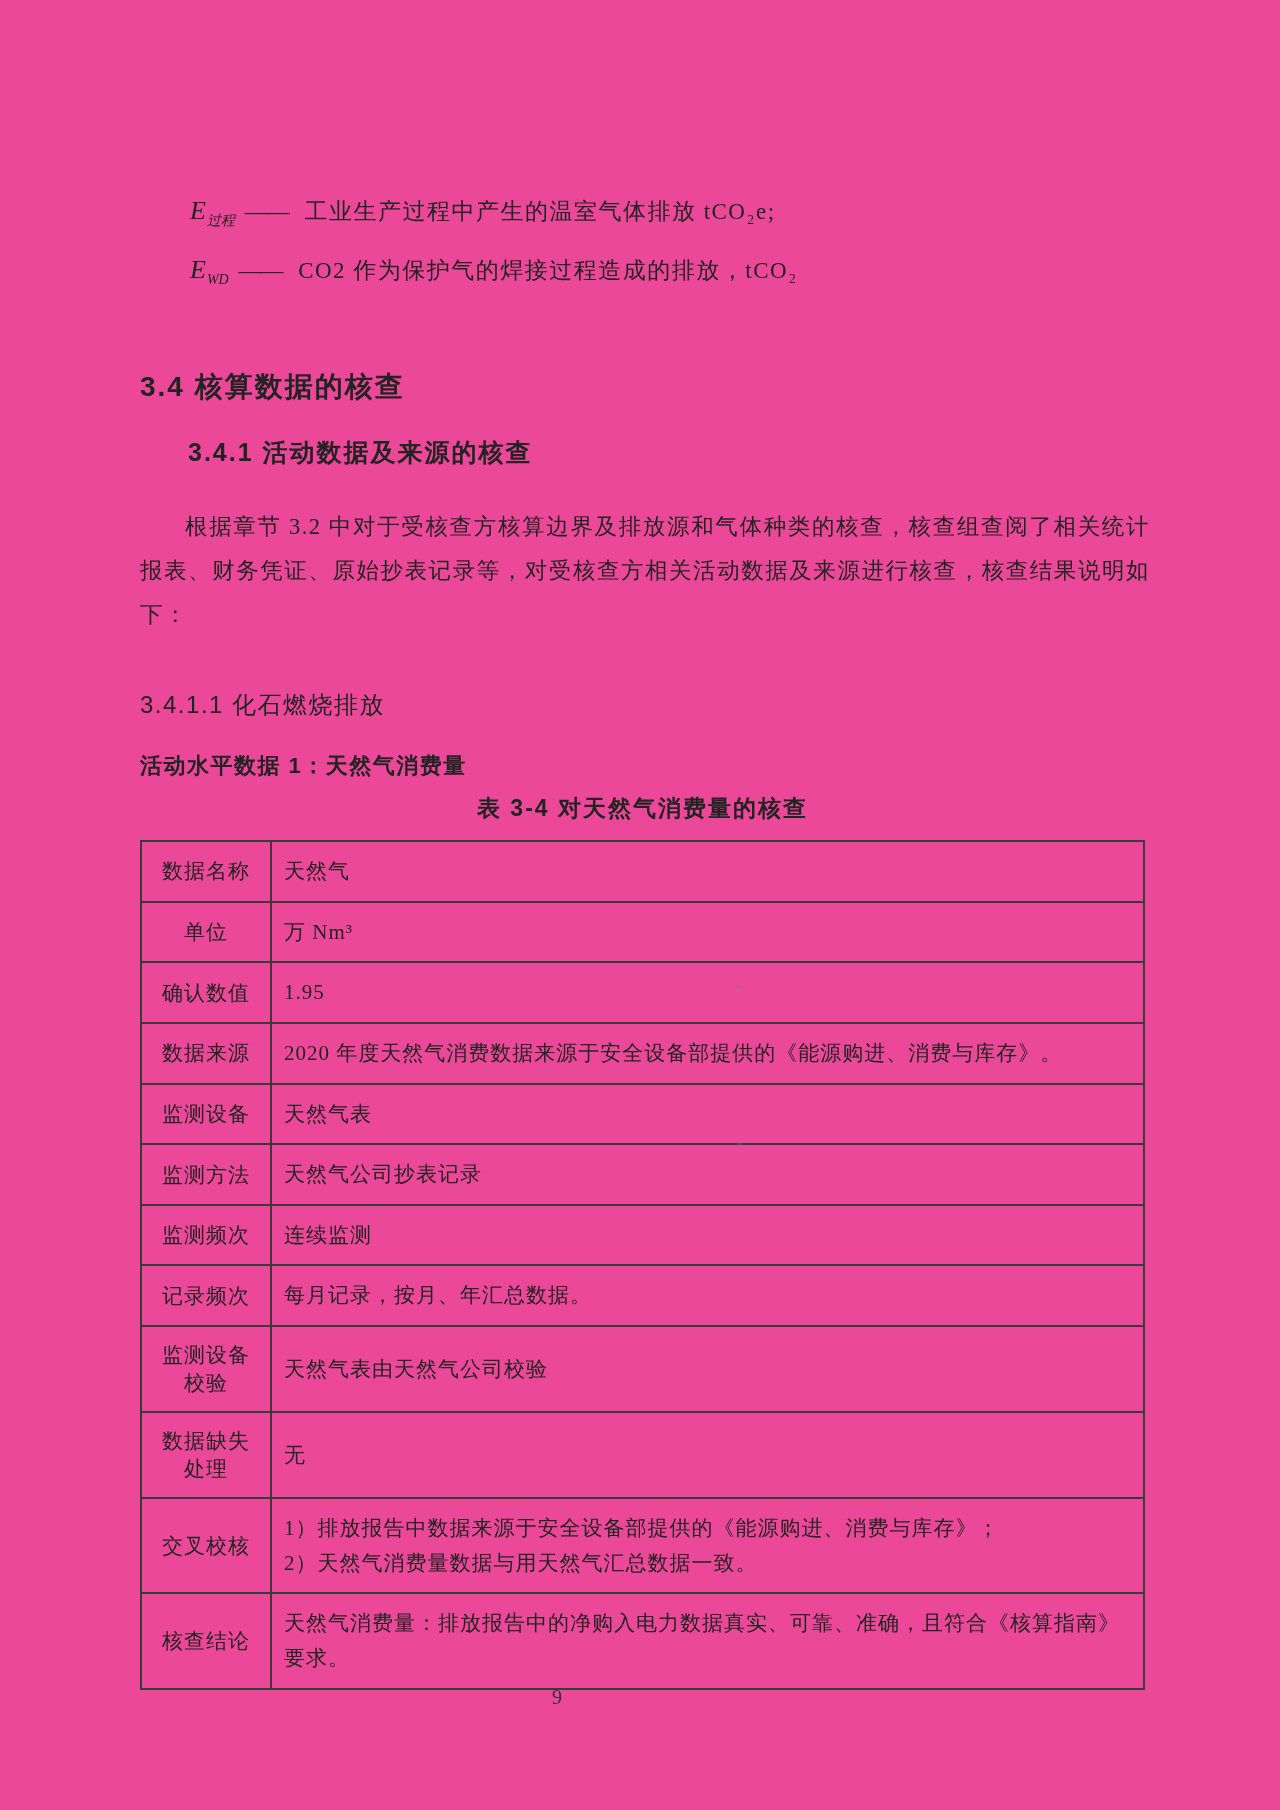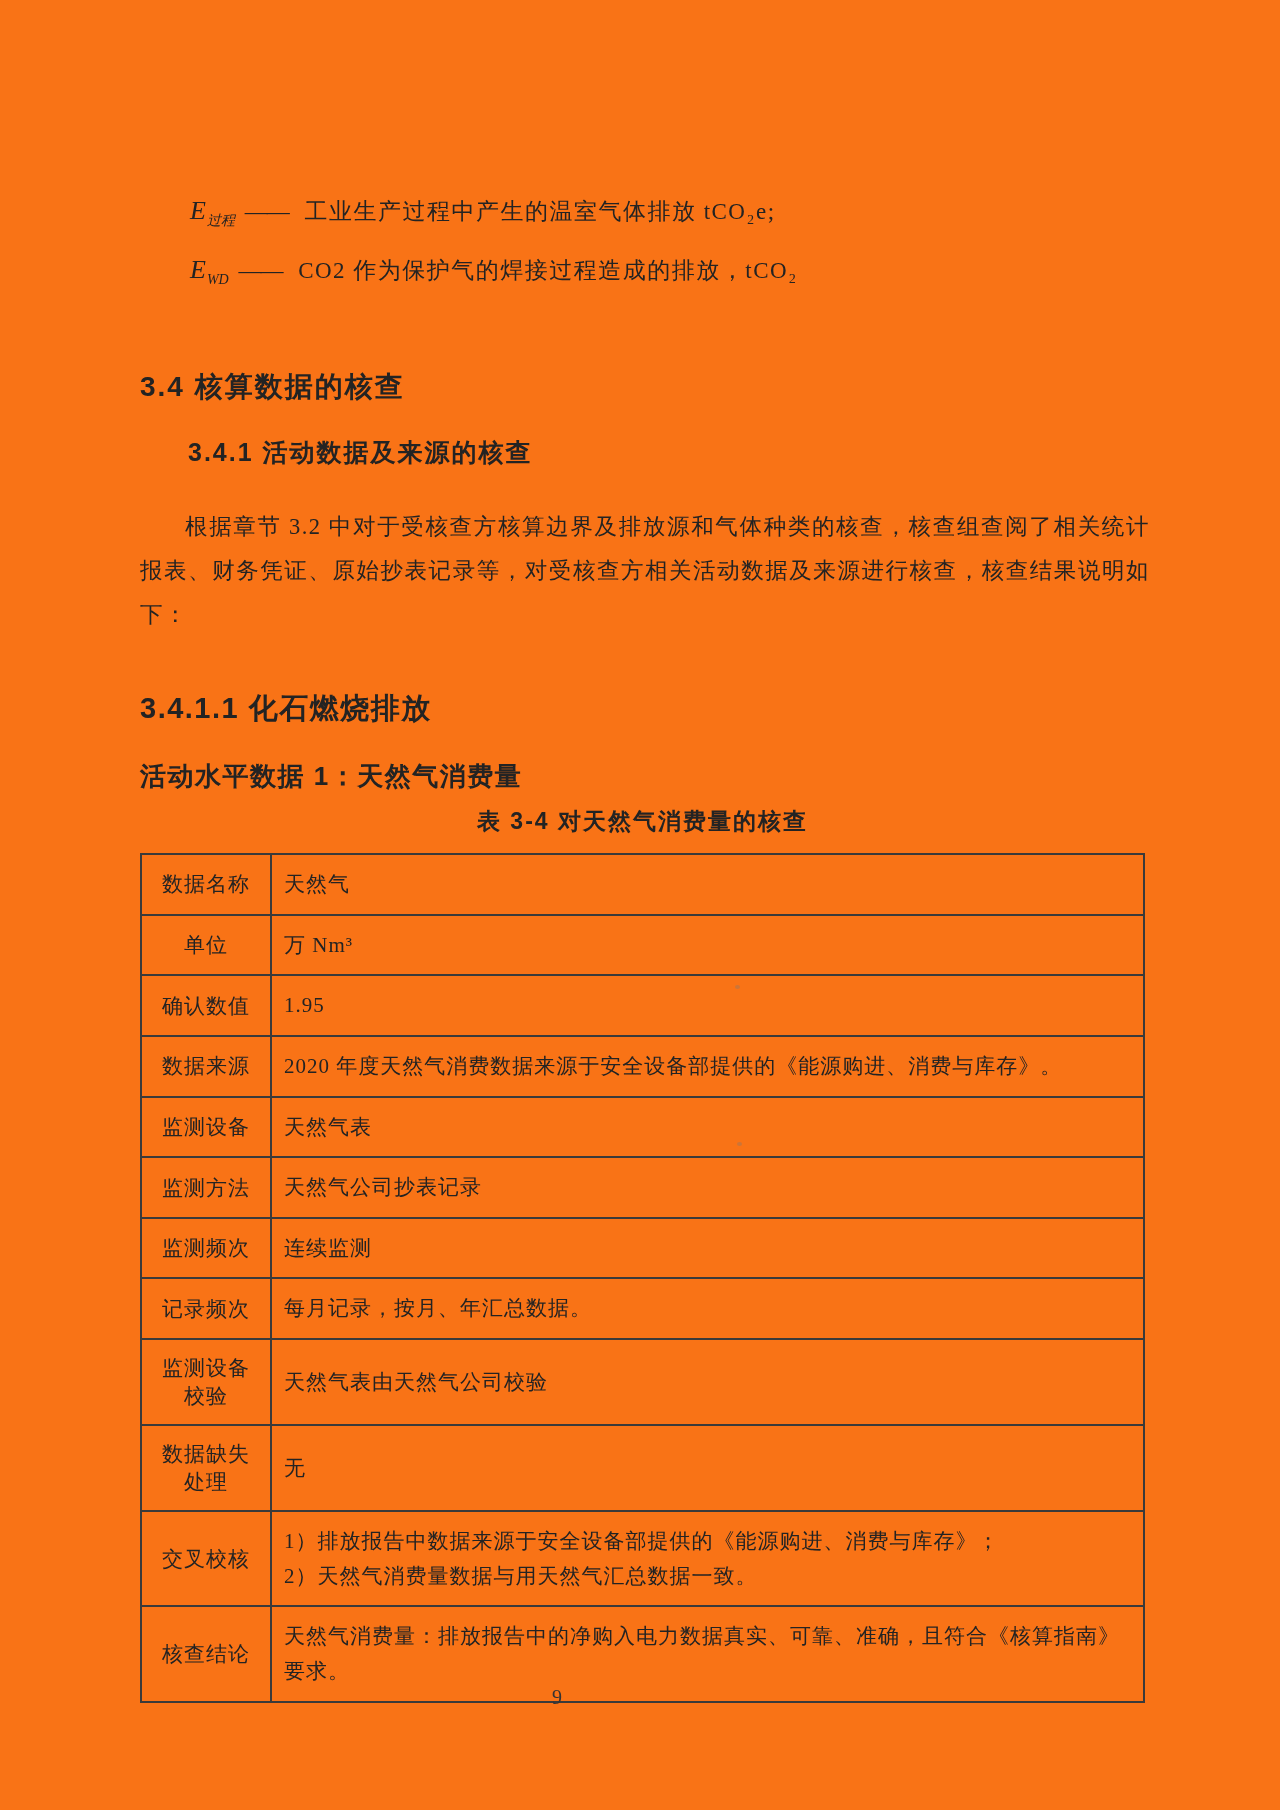--- a/index.html
+++ b/index.html
@@ -1,40 +1,40 @@
 <!DOCTYPE html>
 <html><head>
 <meta charset="utf-8">
 <style>
   * { margin:0; padding:0; box-sizing:border-box; }
   html,body { background:#e8e8e8; }
   .page {
     position:relative;
     width:1280px; height:1810px;
     margin:0 auto;
-    background:#f97316;
+    background:#ec4899;
     color:#232323;
     font-family:"Liberation Serif","DejaVu Serif",serif;
     padding:195px 130px 0 140px;
     overflow:hidden;
     box-shadow:0 0 6px rgba(0,0,0,.15);
   }
   
   .formulas { margin-left:50px; }
   .formula-line { font-size:23px; line-height:1.25; margin-bottom:24px; white-space:nowrap; }
   .fsym { font-style:italic; font-size:26px; letter-spacing:1px; }
   .fsub { font-style:italic; font-size:14px; vertical-align:-6px; margin-right:4px; }
   .fdash { letter-spacing:-1px; margin-right:10px; }
   .ftext { letter-spacing:1.5px; }
 
   .h-sec   { font-size:28px; font-weight:bold; letter-spacing:2px; margin-top:80px; font-family:"Liberation Sans","DejaVu Sans",sans-serif; }
   .h-sub   { font-size:25px; font-weight:bold; letter-spacing:2px; margin:30px 0 0 48px; font-family:"Liberation Sans","DejaVu Sans",sans-serif; }
   .body-p  { font-size:22.5px; line-height:44px; margin-top:36px; text-indent:2em; text-align:justify; letter-spacing:1.5px; }
-  .h-sub2  { font-size:29px; font-weight:bold; letter-spacing:1.5px; margin-top:52px; font-family:"Liberation Sans","DejaVu Sans",sans-serif; }
-  .h-activity { font-size:26px; font-weight:bold; letter-spacing:1.5px; margin-top:30px; font-family:"Liberation Sans","DejaVu Sans",sans-serif; }
+  .h-sub2  { font-size:24px; font-weight:normal; letter-spacing:1.5px; margin-top:52px; font-family:"Liberation Sans","DejaVu Sans",sans-serif; }
+  .h-activity { font-size:22px; font-weight:bold; letter-spacing:1.5px; margin-top:30px; font-family:"Liberation Sans","DejaVu Sans",sans-serif; }
   .tbl-caption { font-size:23px; font-weight:bold; letter-spacing:2px; margin-top:12px; text-align:center; width:1005px; font-family:"Liberation Sans","DejaVu Sans",sans-serif; }
 
   table.verify {
     margin-top:16px;
     width:1005px;
     border-collapse:collapse;
     table-layout:fixed;
   }
   table.verify td {
     border:2px solid #3a3a3a;

